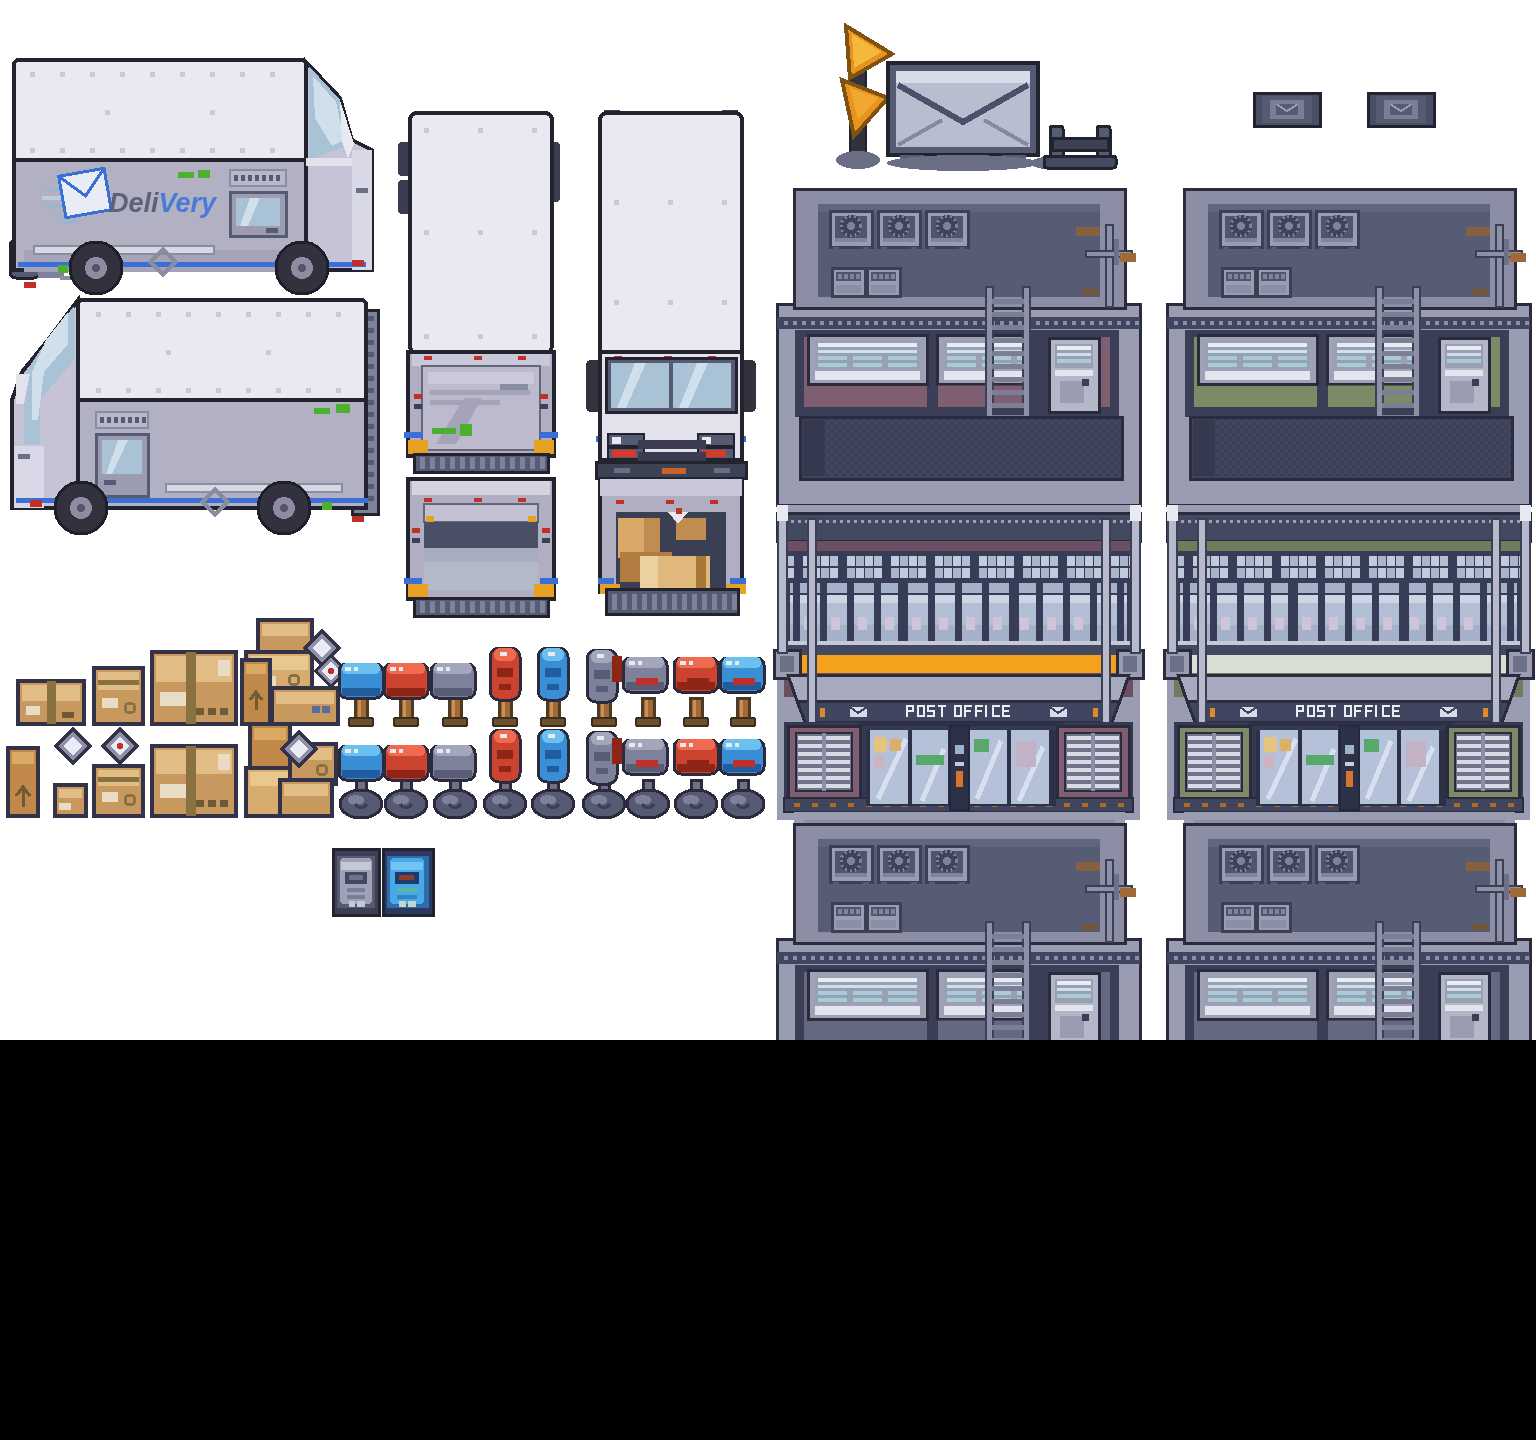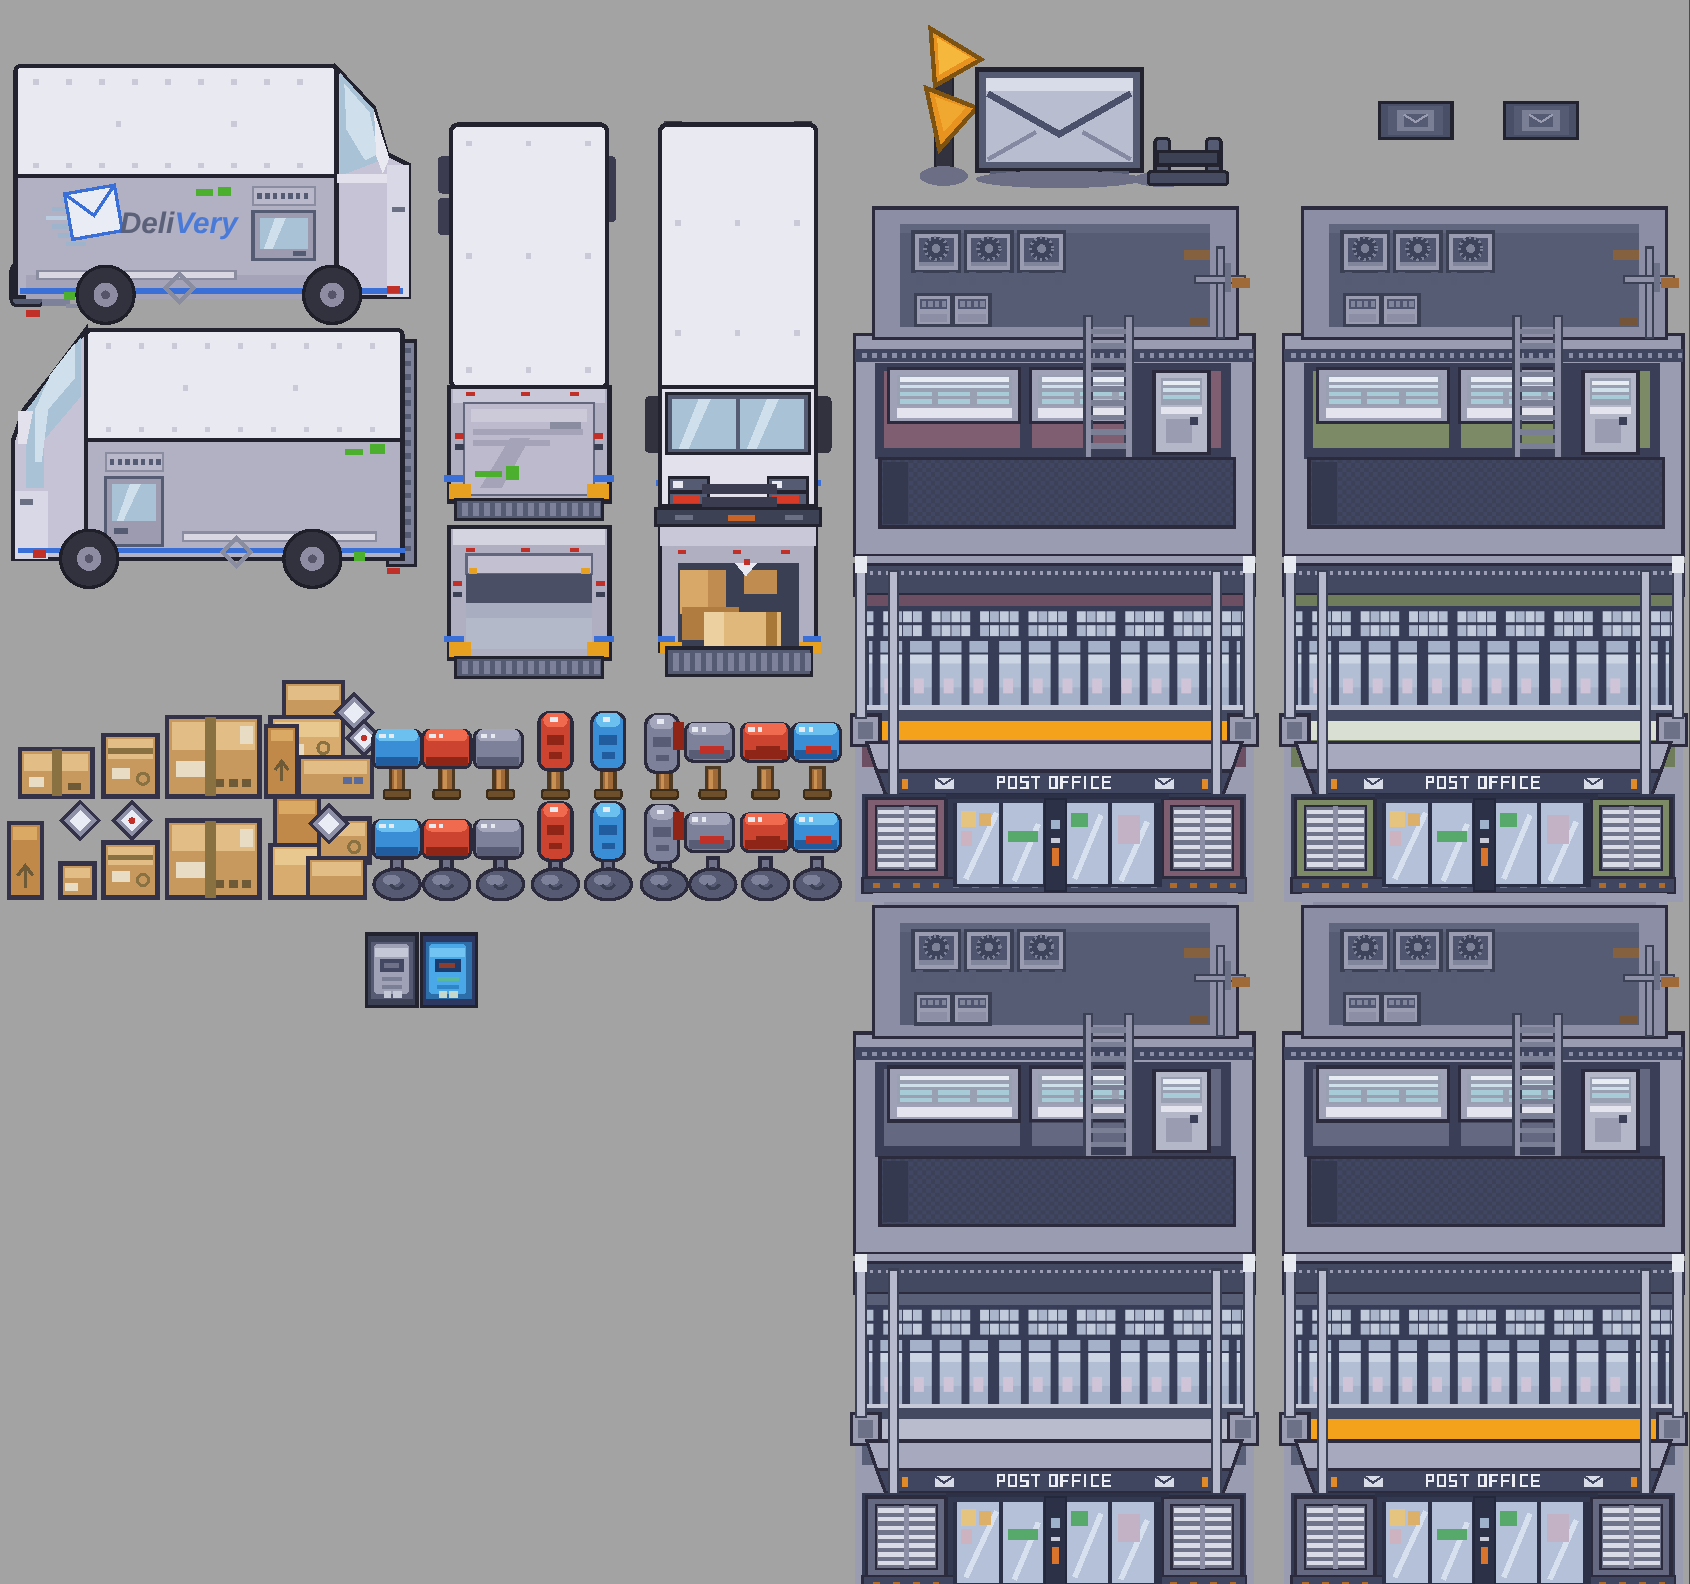--- a/index.html
+++ b/index.html
@@ -1,14 +1,14 @@
 <!DOCTYPE html>
 <html><head><meta charset="utf-8"><style>
 html,body{margin:0;padding:0;background:#000}
-#c{position:relative;width:1536px;height:1440px;background:#a3a3a3;overflow:hidden}
+#c{position:relative;width:1536px;height:1040px;background:#ffffff;overflow:hidden}
 svg{position:absolute;top:0;left:0}
 </style></head><body>
 <div id="c">
 <svg width="1536" height="1440" viewBox="0 0 1536 1440" shape-rendering="crispEdges">
 <defs>
 <g id="txPO" fill="#eceef4">
           <rect x="0" y="0" width="8" height="2"></rect>
           <rect x="0" y="0" width="2" height="12"></rect>
           <rect x="6" y="0" width="2" height="7"></rect>
           <rect x="0" y="5" width="8" height="2"></rect>

